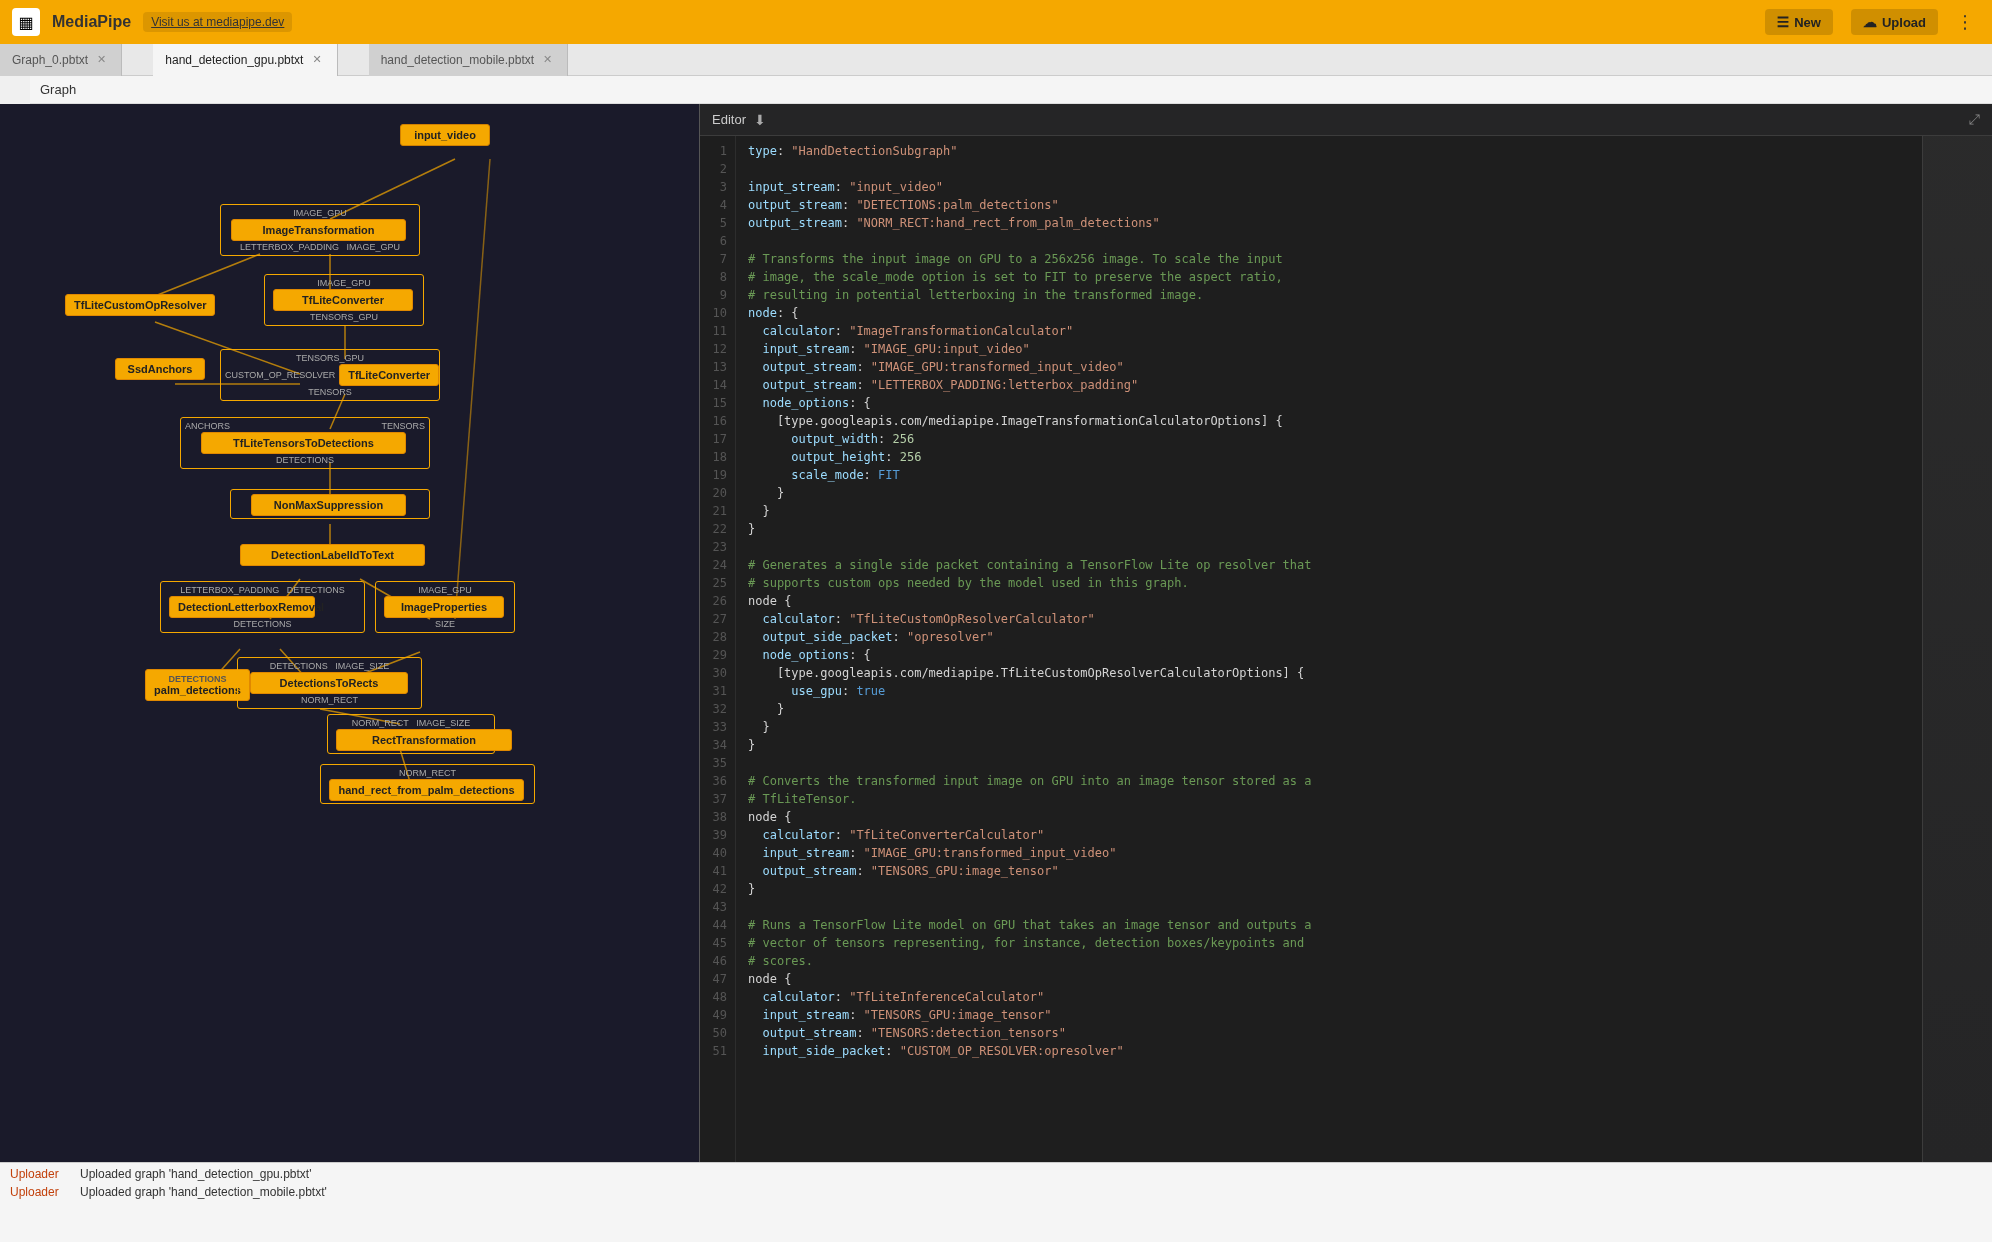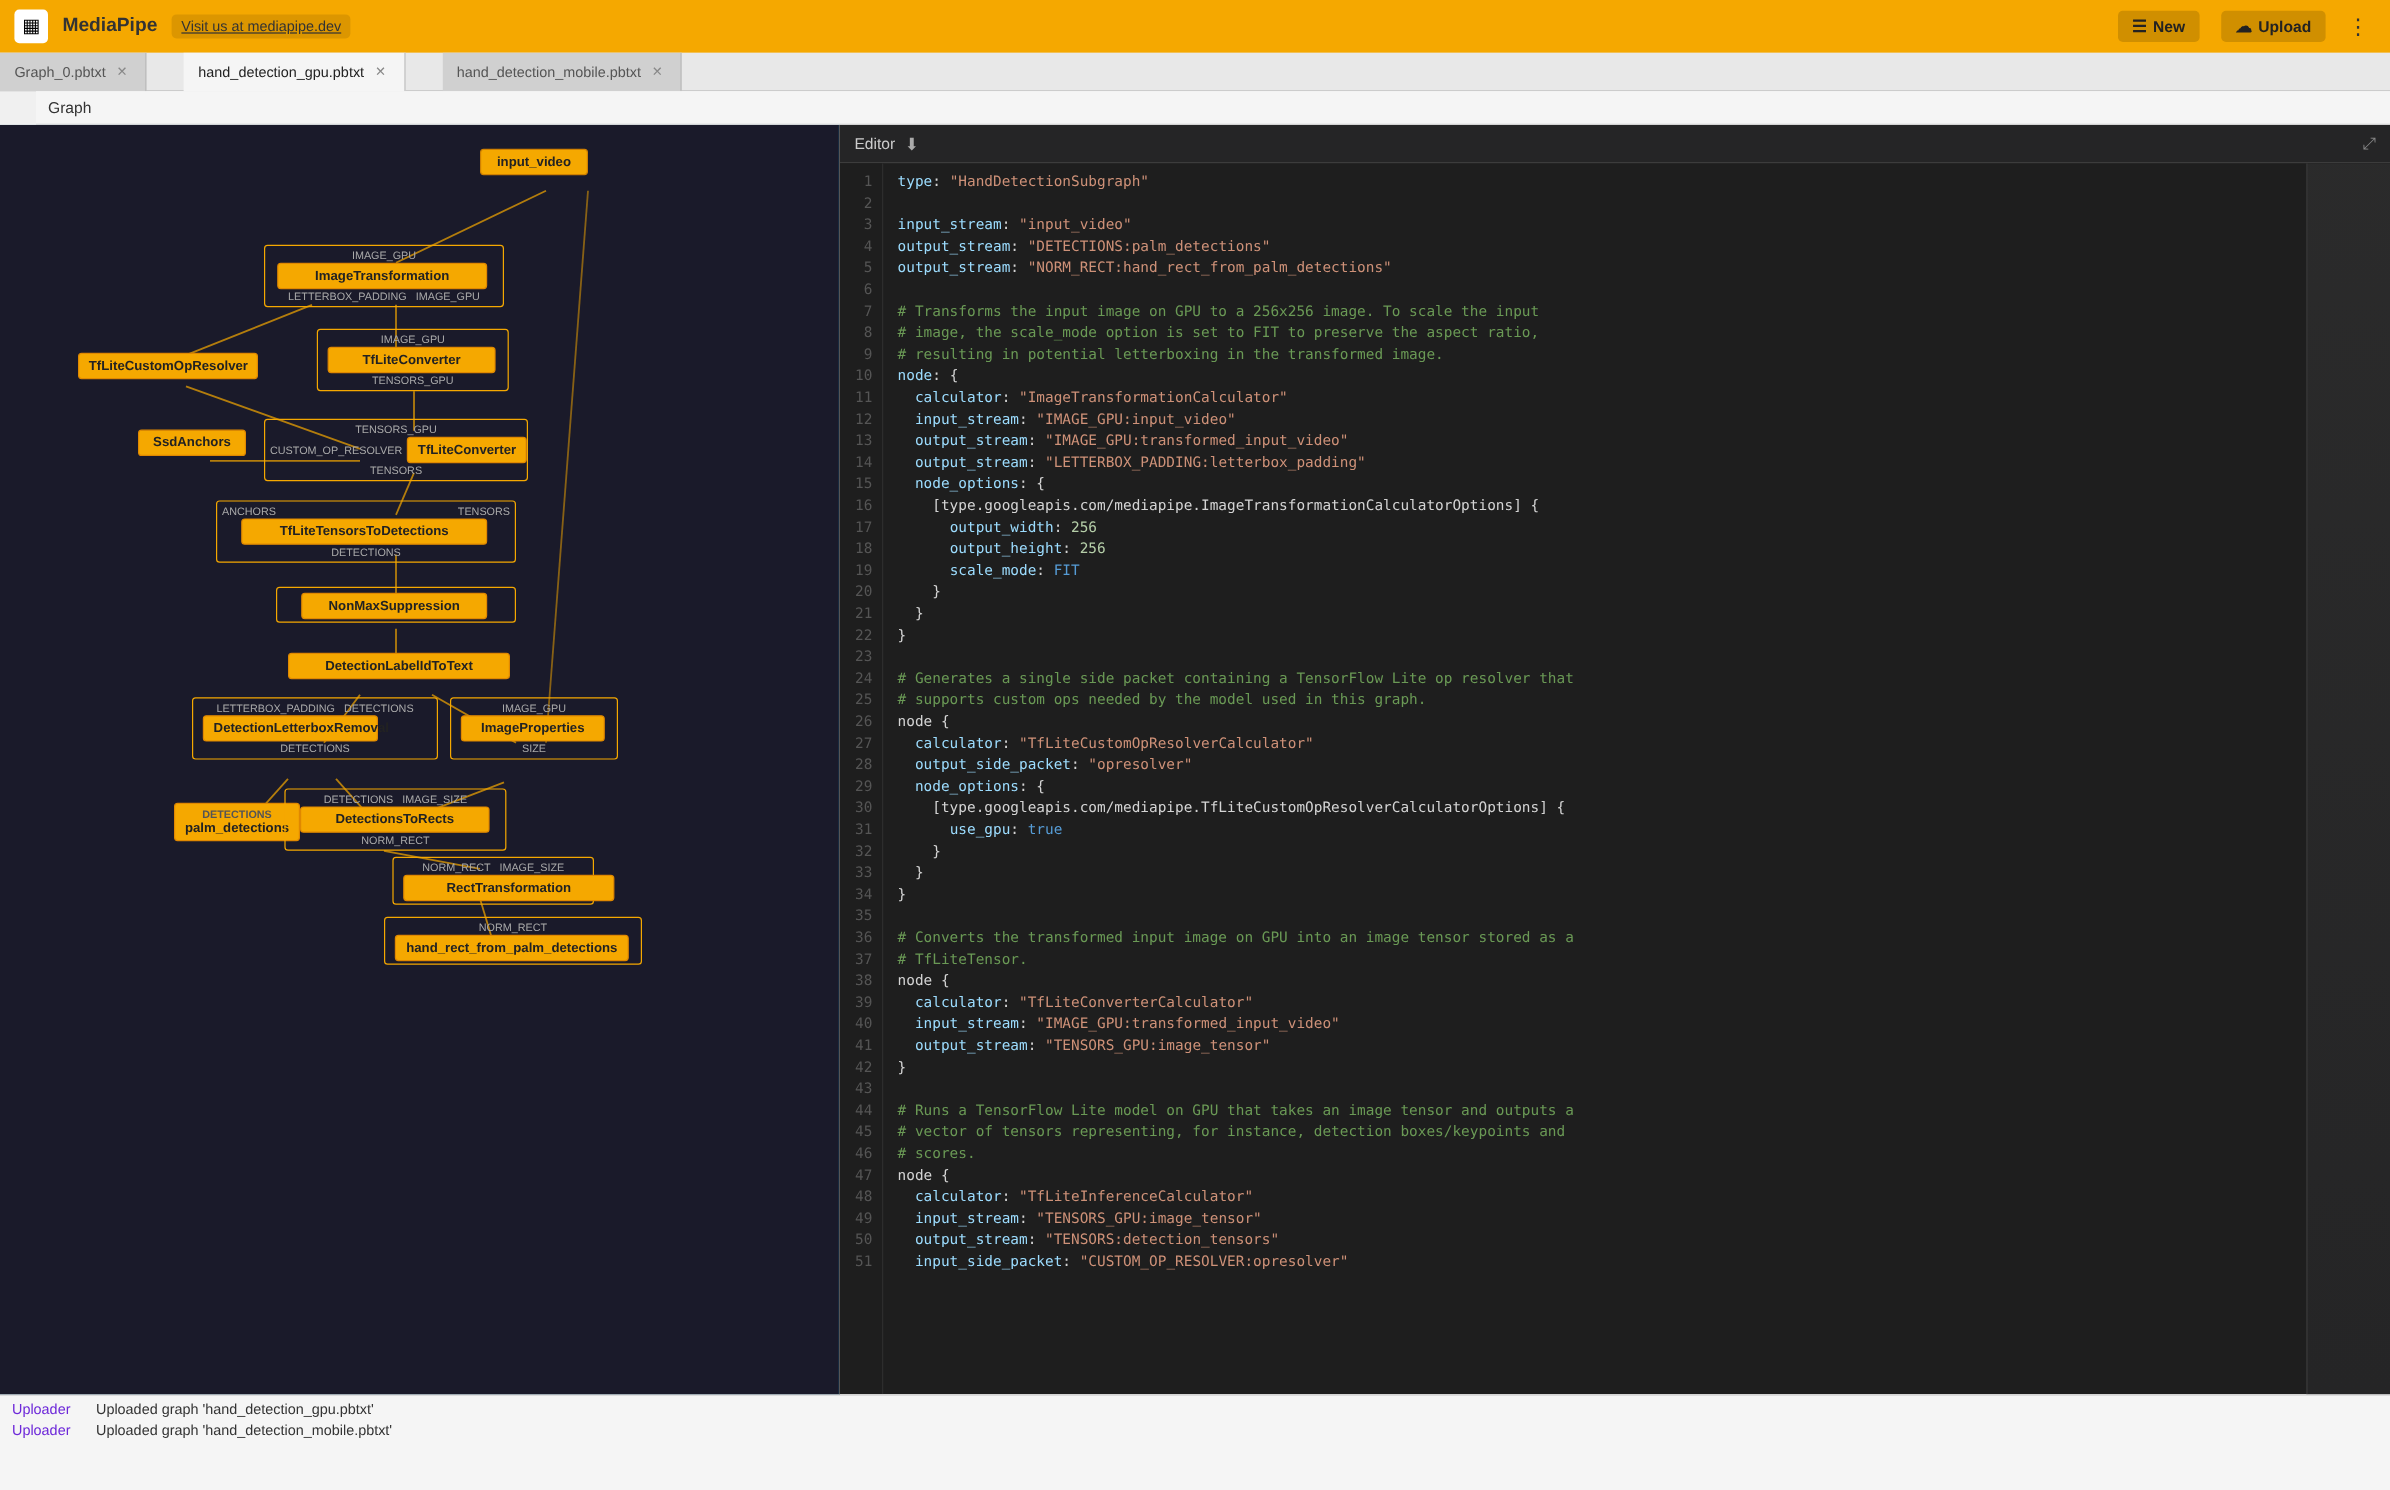--- a/index.html
+++ b/index.html
@@ -32,21 +32,21 @@
     }
     #subtoolbar .graph-label { font-size: 13px; color: #333; font-weight: 500; }
 
     
     #main {
       display: flex; flex: 1; overflow: hidden;
     }
 
     
     #graph-panel {
-      flex: 0 0 700px; background: #0c4a6e; position: relative; overflow: hidden; border-right: 1px solid #555;
+      flex: 0 0 700px; background: #6d28d9; position: relative; overflow: hidden; border-right: 1px solid #555;
     }
 
     
     #graph-canvas {
       width: 100%; height: 100%; position: relative; background: #1a1a2a;
     }
 
     
     .gnode {
       position: absolute; background: #F5A800; border: 1.5px solid #E08800; border-radius: 3px; font-size: 11px; font-weight: 600; color: #222; text-align: center; padding: 4px 8px; white-space: nowrap; min-width: 60px;
@@ -93,21 +93,21 @@
       display: flex; align-items: center; justify-content: space-between; padding: 4px 10px; border-bottom: 1px solid #ddd;
     }
     #feedback-header .feedback-title { font-size: 13px; font-weight: 600; color: #333; }
     #feedback-header .feedback-close { color: #888; cursor: pointer; font-size: 14px; }
     .feedback-log {
       flex: 1; overflow-y: auto; padding: 2px 0;
     }
     .log-row {
       display: flex; align-items: center; padding: 2px 10px; font-size: 12px; gap: 10px;
     }
-    .log-row .log-source { color: #6d28d9; min-width: 60px; }
+    .log-row .log-source { color: #c2410c; min-width: 60px; }
     .log-row .log-msg { color: #333; }
 
     
     #svg-overlay {
       position: absolute; top: 0; left: 0; width: 100%; height: 100%; pointer-events: none;
     }
   </style>
 </head>
 <body>
 

